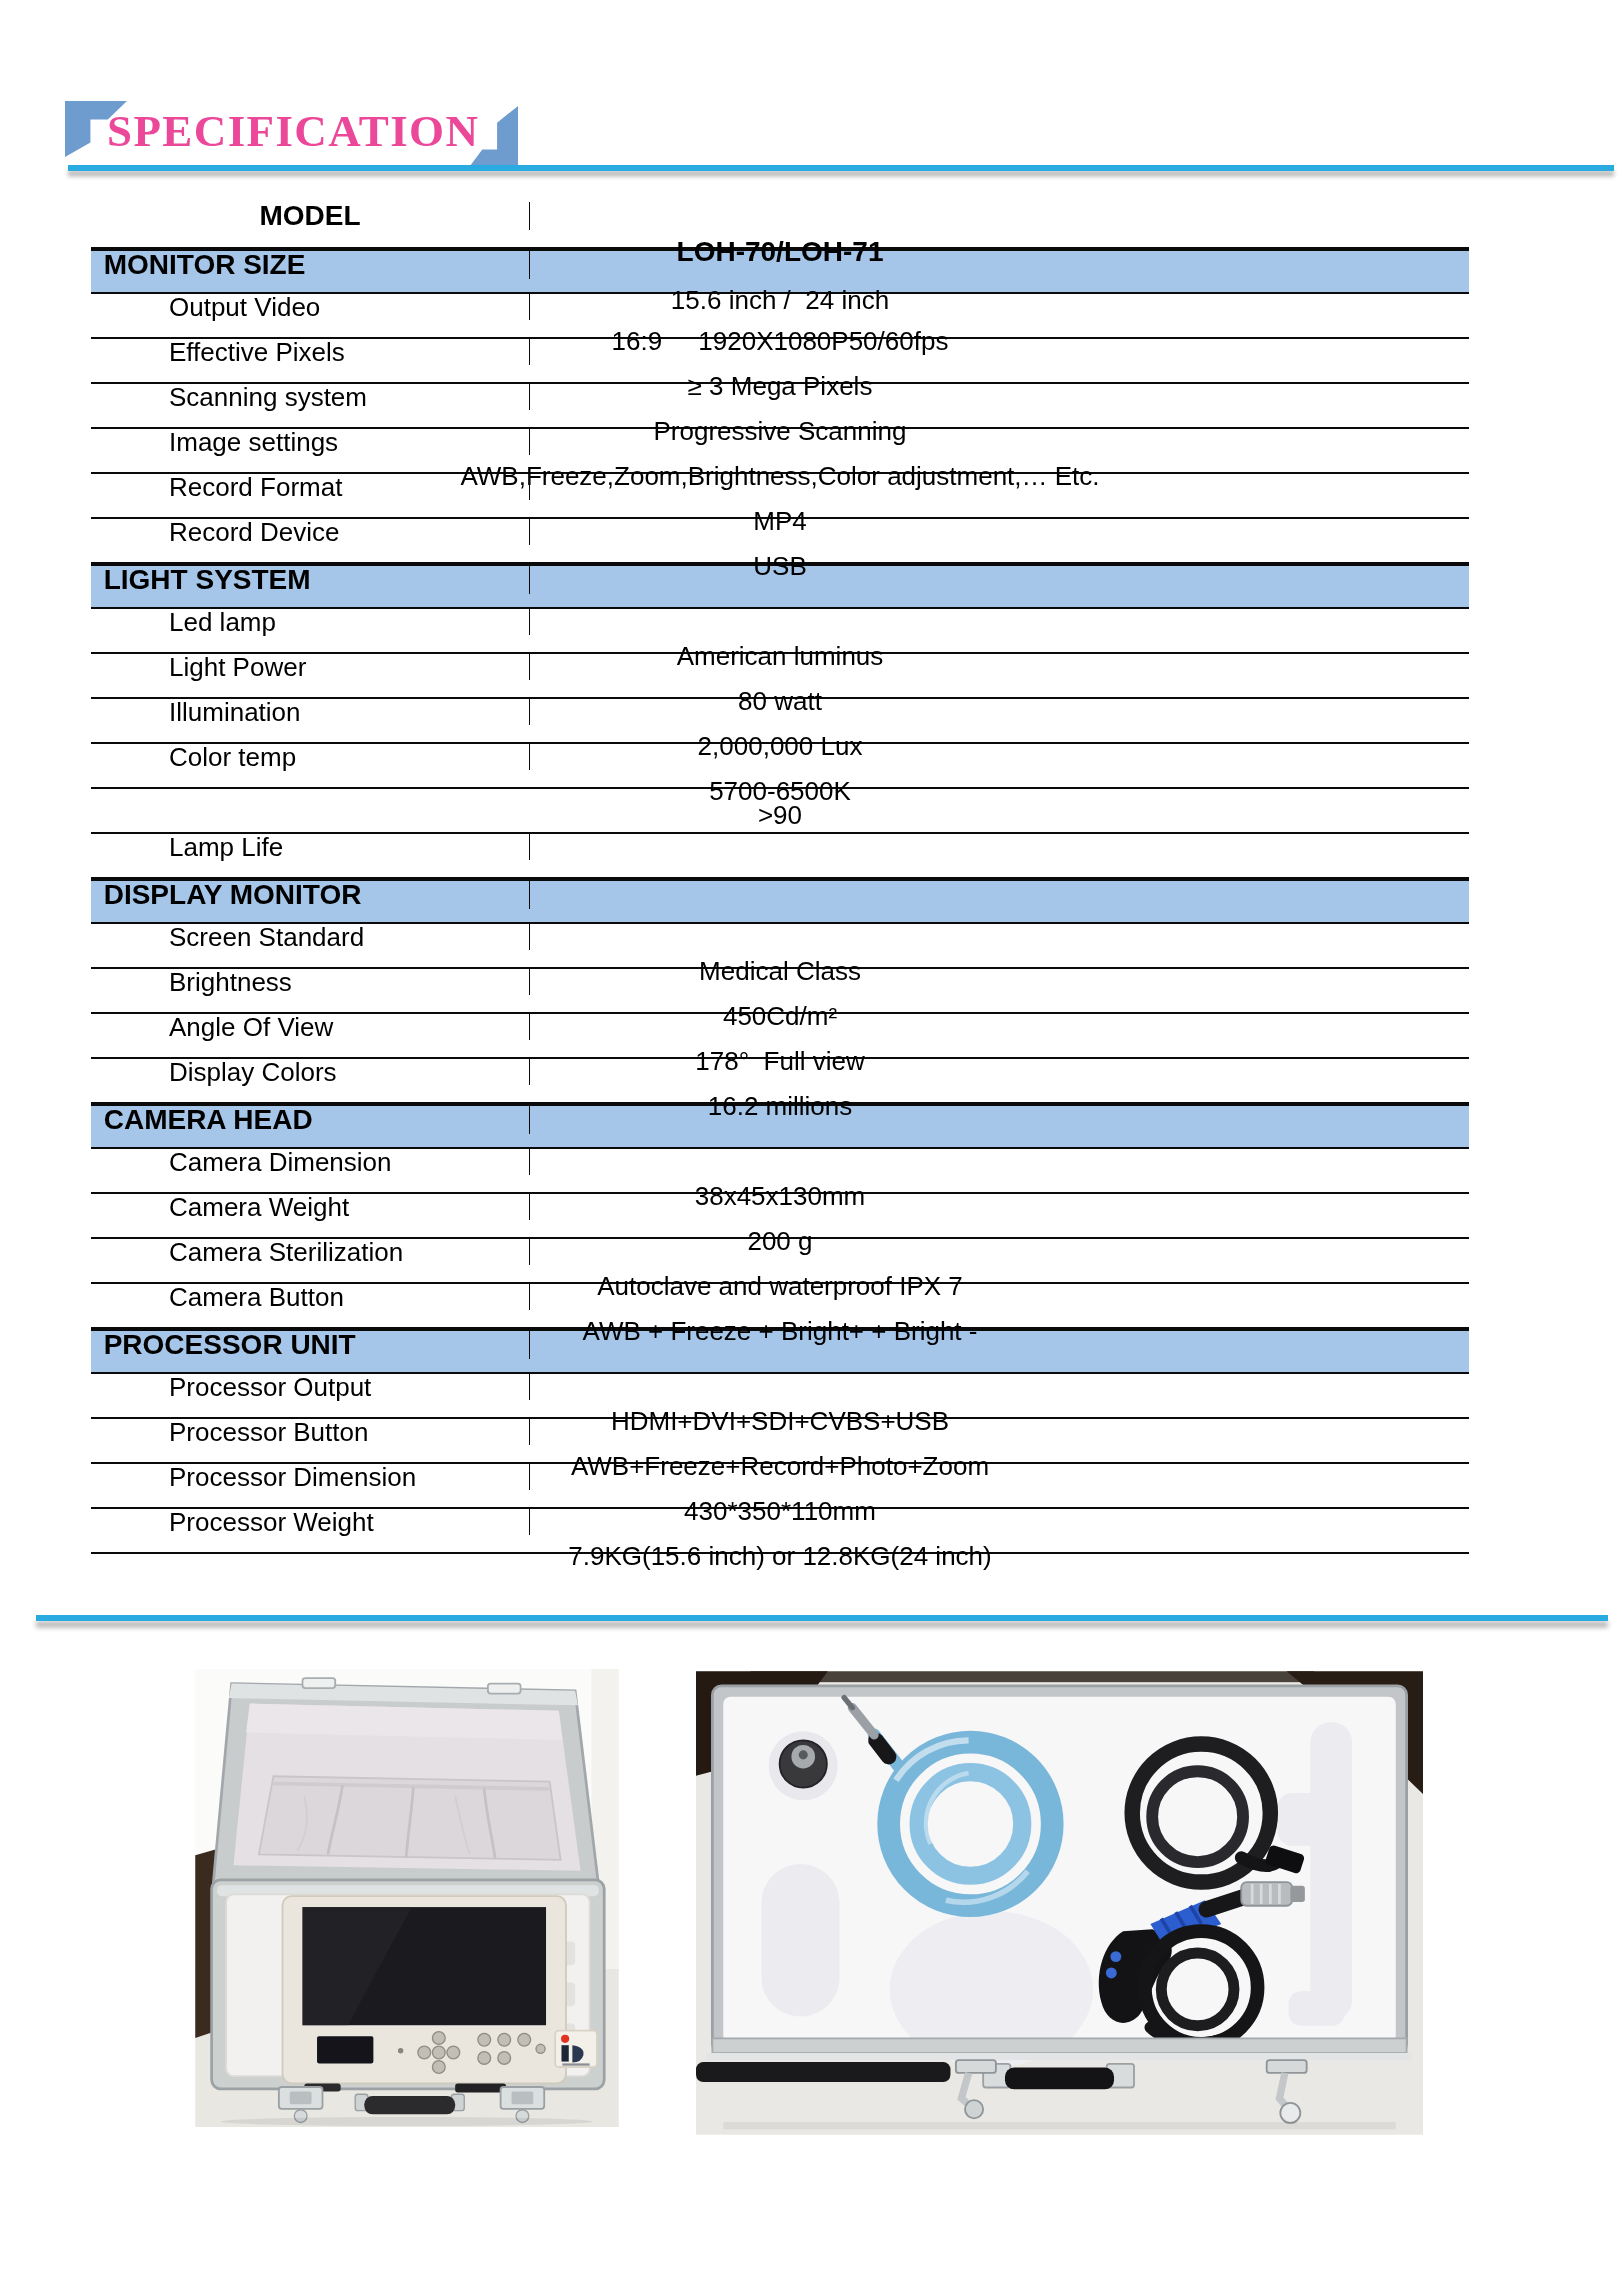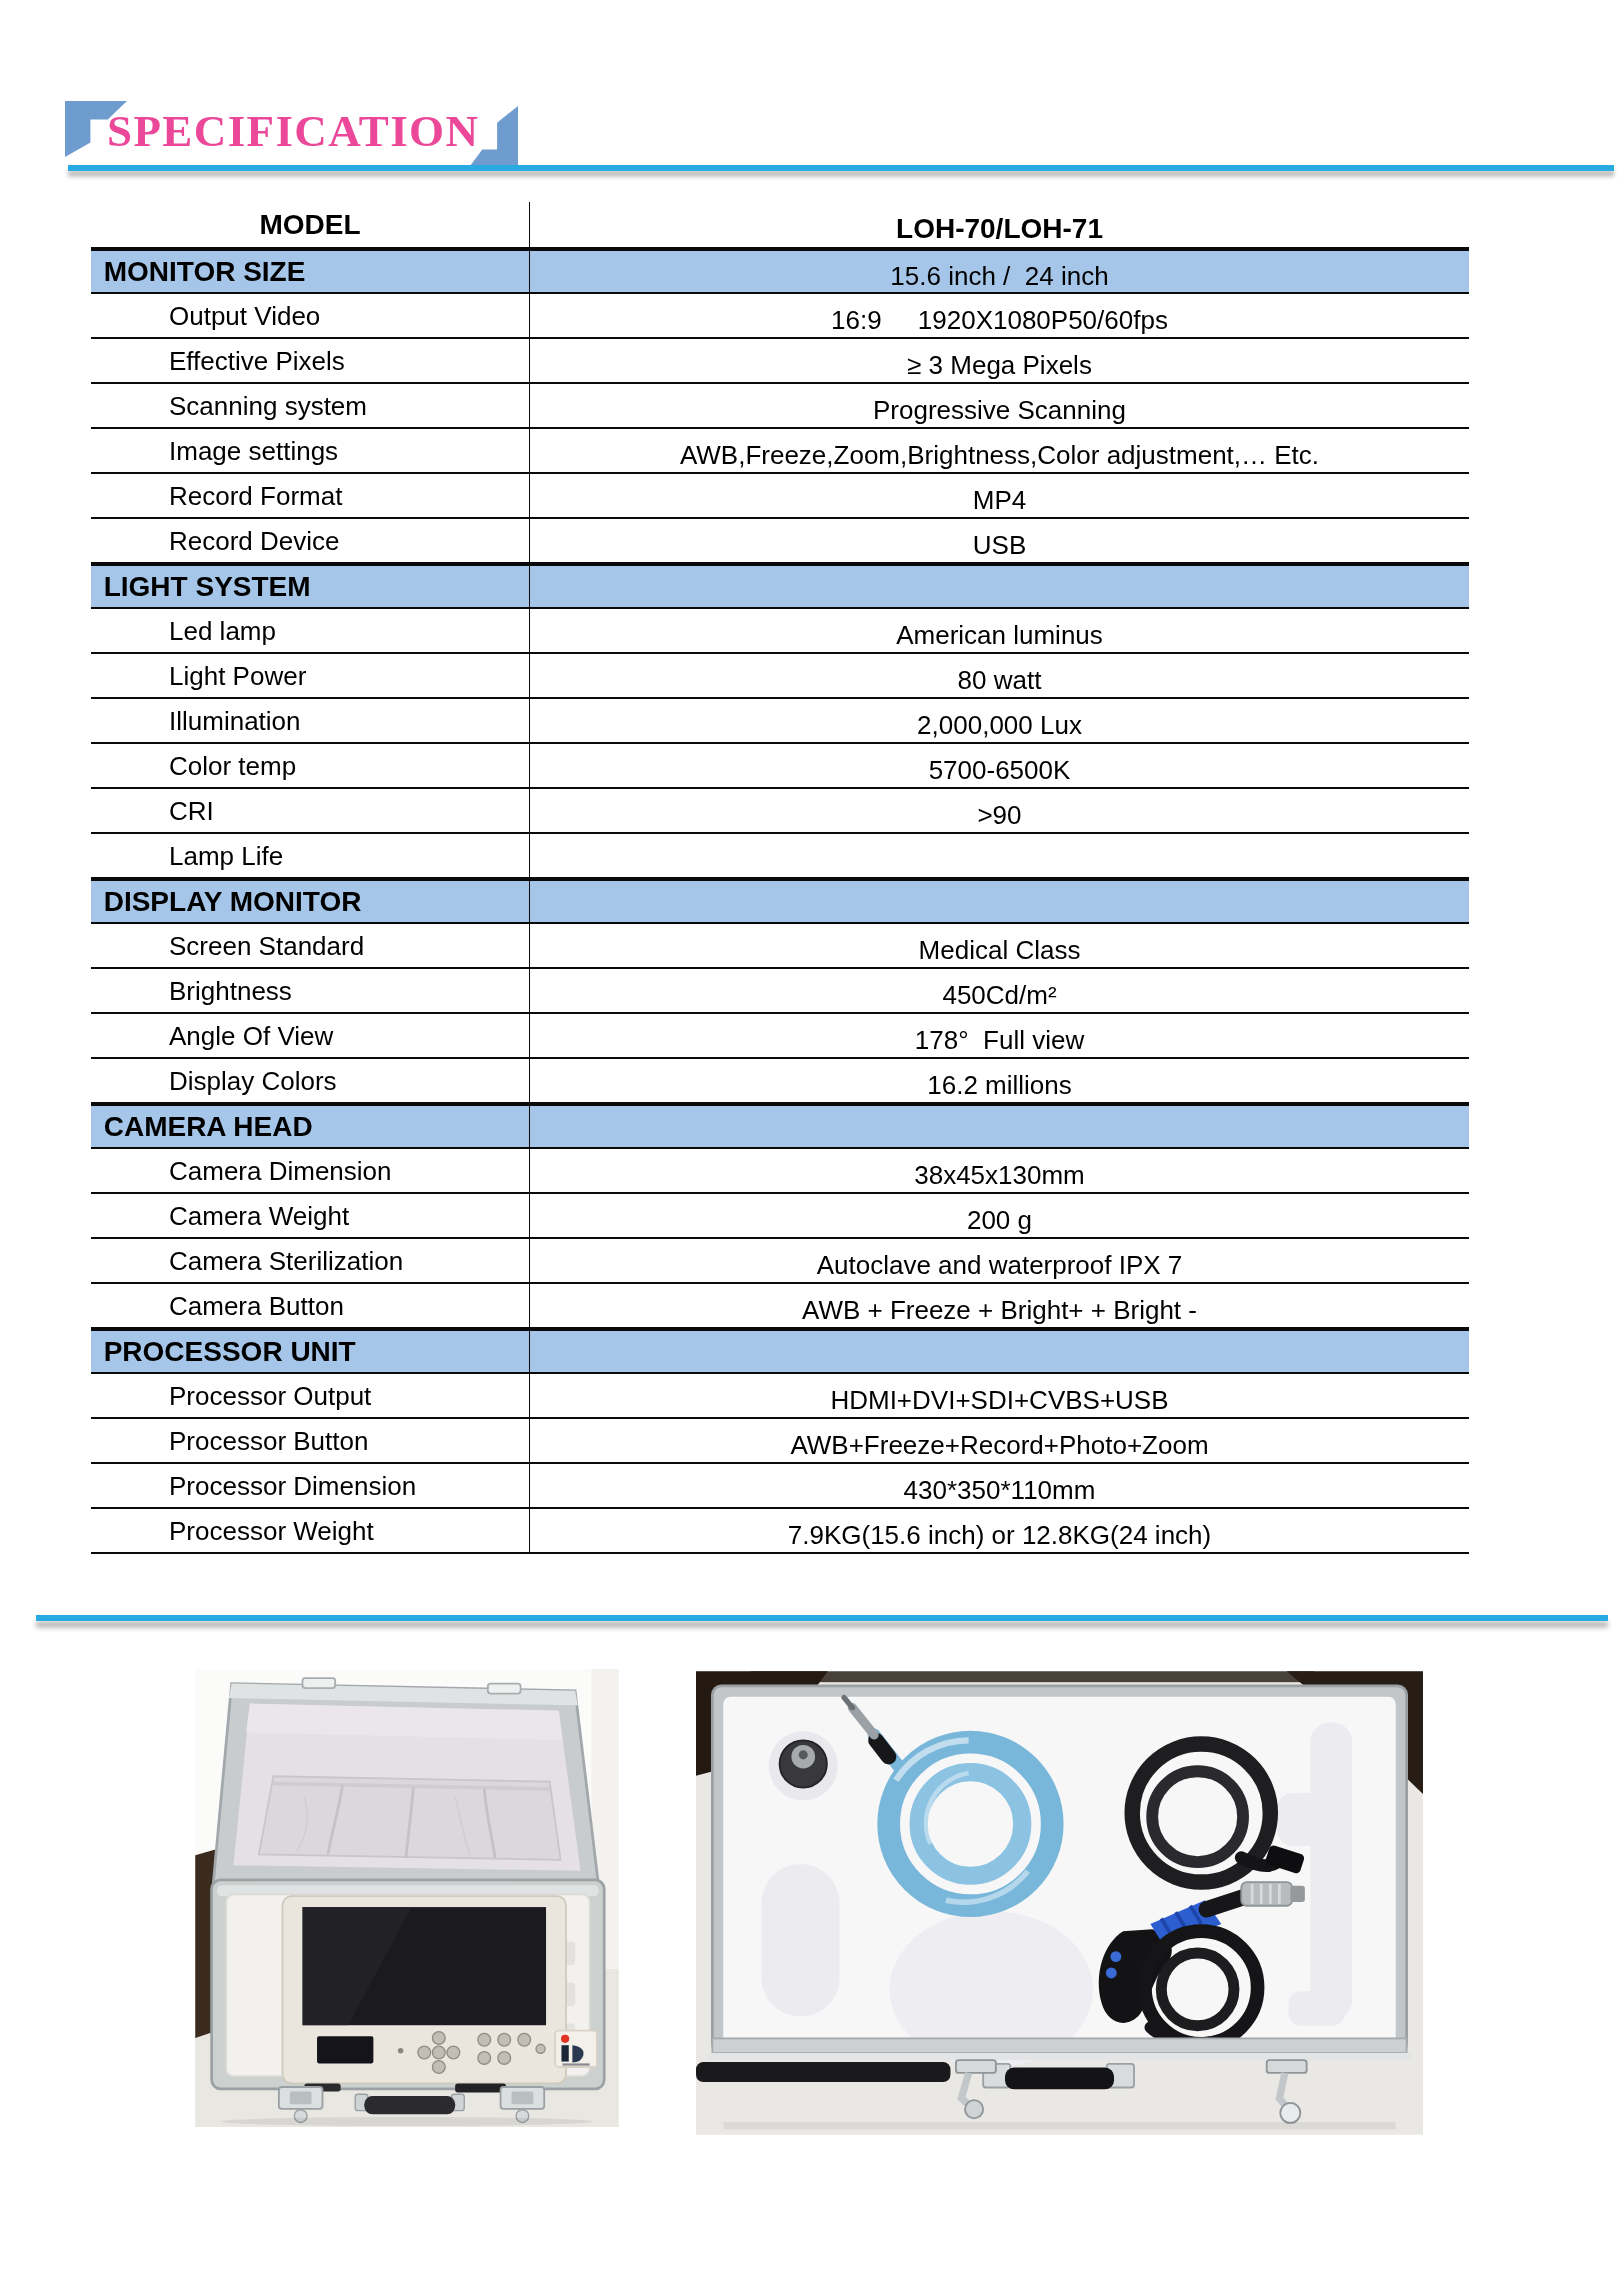--- a/index.html
+++ b/index.html
@@ -22,21 +22,21 @@
     left:467px; top:106px; width:51px; height:64px;
     clip-path:polygon(100% 0, 100% 100%, 0 100%, 30% 68%, 59% 68%, 59% 26%);
   }
   .title-underline {
     position:absolute; left:68px; top:165px; width:1546px; height:5.5px;
     background:#29abe2; box-shadow:0 5.5px 4.5px rgba(0,0,0,0.28);
   }
 
   
   .spec-table { position:absolute; left:91px; top:202px; width:1378px; }
-  .row { display:flex; align-items:stretch; height:45px; border-bottom:2.7px solid #0a0a0a; background:#fff; }
+  .row { display:flex; align-items:stretch; height:45px; border-bottom:2.7px solid #0a0a0a; background:#fff;flex-direction:column; }
   .row.colheader { height:47px; }
   .row.section { background:#a5c6e9; border-top:2.7px solid #0a0a0a; }
   .c1 {
     width:439px; display:flex; align-items:center;
     border-right:1.8px solid #0a0a0a; padding-left:78px;
     font-size:26px; line-height:1;
   }
   .c2 {
     flex:1; display:flex; align-items:center; justify-content:center;
     font-size:26px; line-height:1; text-align:center;margin-top:8px;
@@ -117,21 +117,20 @@
     </div>
         <div class="row data">
       <div class="c1">Illumination</div>
       <div class="c2">2,000,000 Lux</div>
     </div>
         <div class="row data">
       <div class="c1">Color temp</div>
       <div class="c2">5700-6500K</div>
     </div>
         <div class="row data">
-      <div class="c1">CRI</div>
       <div class="c2">&gt;90</div>
     </div>
         <div class="row data">
       <div class="c1">Lamp Life</div>
     </div>
         <div class="row section">
       <div class="c1">DISPLAY MONITOR</div>
       <div class="c2"></div>
     </div>
         <div class="row data">

